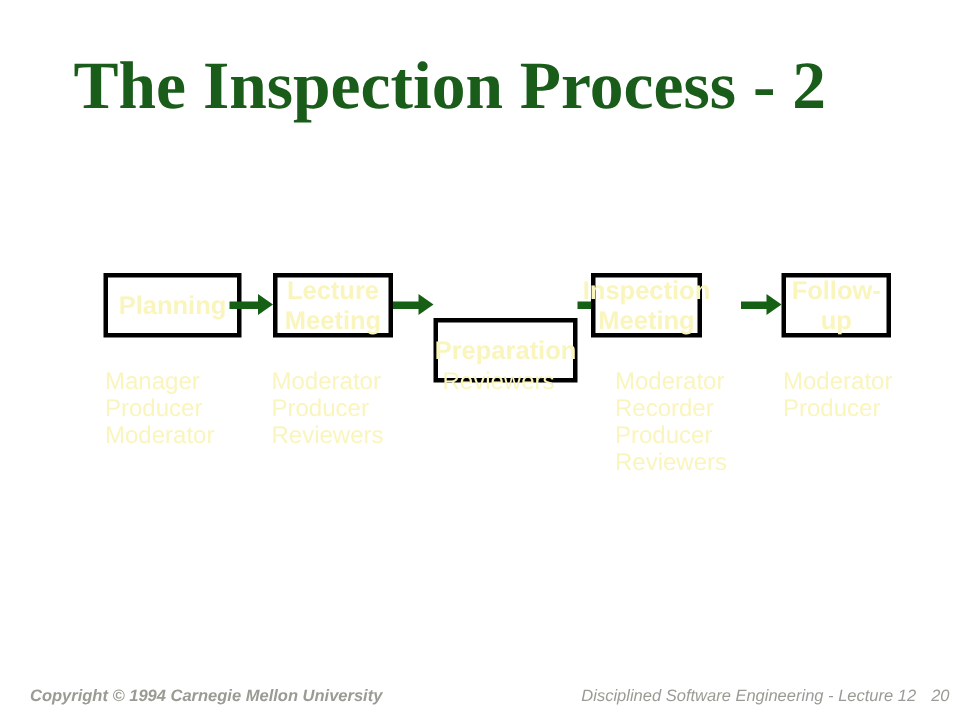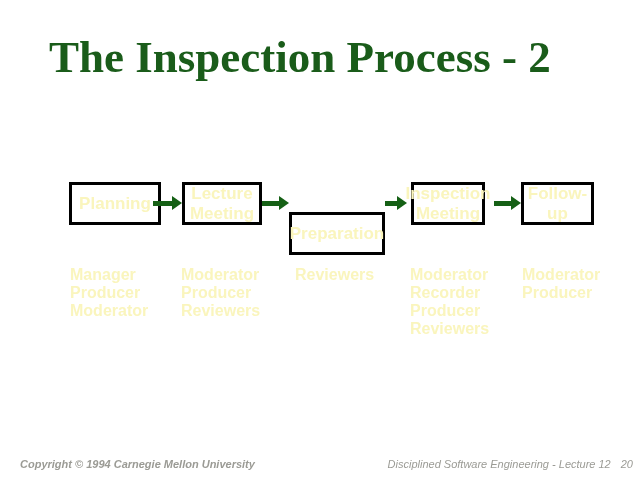--- a/index.html
+++ b/index.html
@@ -33,46 +33,45 @@
   .box-label {
     color: var(--pale-yellow, #faf5bd);
     font-weight: bold;
     font-size: 17px;
     line-height: 20px;
     white-space: pre-line;
   }
   .s0 { left: 69px;  width: 92px; }
   .s1 { left: 182px; width: 80px; }
   .s2 { left: 289px; width: 96px; margin-top: 30px; }
-  .s3 { left: 411px; width: 74px; }
+  .s3 { left: 394px; width: 74px; }
   .s4 { left: 521px; width: 73px; align-items: center; }
   .arrow { position: absolute; top: 196px; height: 15px; }
   .g0 { left: 153px; width: 29px; }
   .g1 { left: 262px; width: 27px; }
   .g2 { left: 385px; width: 22px; }
   .g3 { left: 494px; width: 27px; }
   .arrow .shaft {
     position: absolute; left: 0; right: 8px; top: 5px; height: 5px;
     background: var(--arrow-green, #156015);
   }
   .arrow .head {
     position: absolute; right: 0; top: 0;
     width: 0; height: 0;
     border-left: 10px solid var(--arrow-green, #156015);
     border-top: 7.5px solid transparent;
     border-bottom: 7.5px solid transparent;
   }
   .roles {
     position: absolute; top: 246px;
     color: var(--pale-yellow, #faf5bd);
-    font-weight: bold;
+    font-weight: normal;
     font-size: 16px;
     line-height: 18px;
     white-space: nowrap;
-    margin-top: 20px;
   }
   .r0 { left: 70px; }
   .r1 { left: 181px; }
   .r2 { left: 295px; }
   .r3 { left: 410px; }
   .r4 { left: 522px; }
   .footer {
     position: absolute; left: 0; right: 0; top: 458px;
     font-size: 11px;
     font-style: italic;

